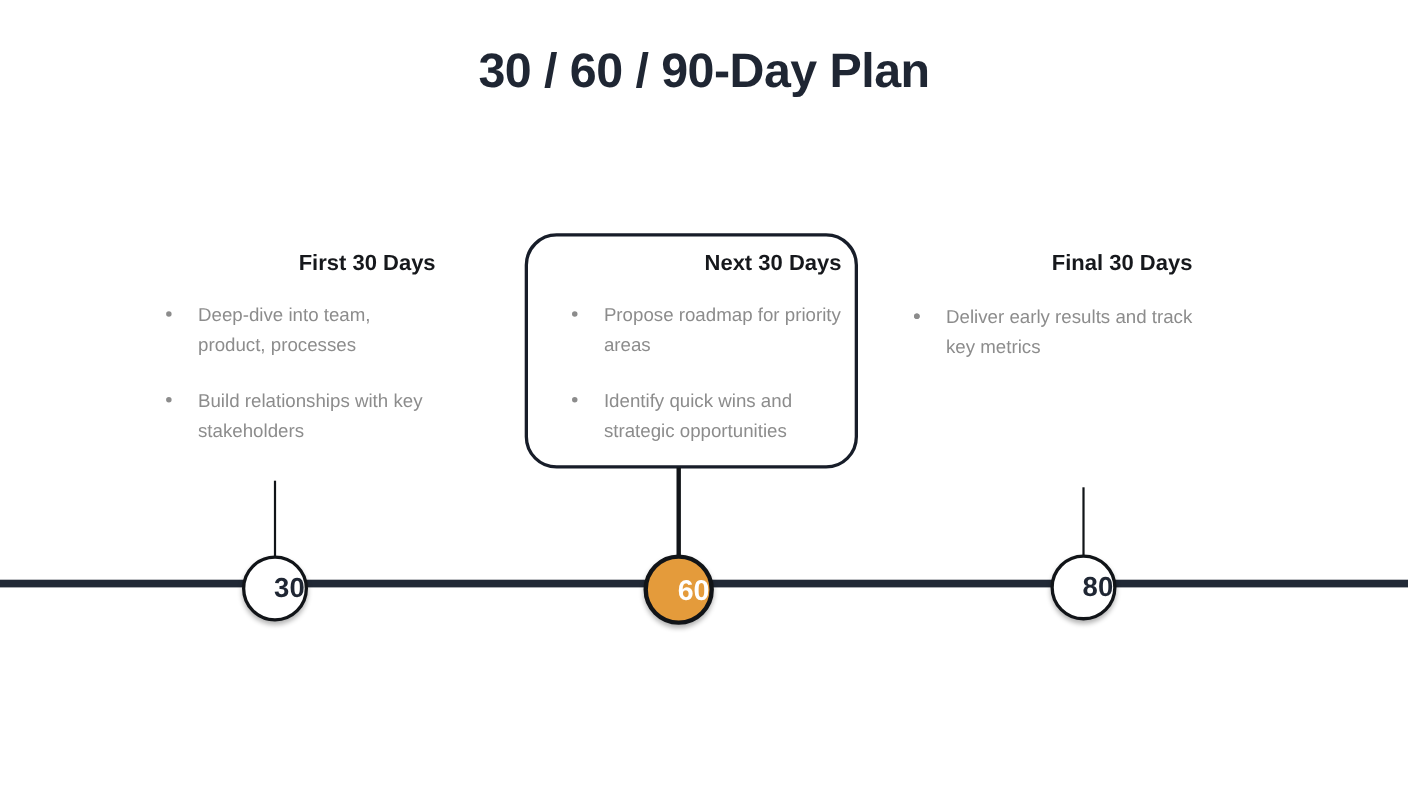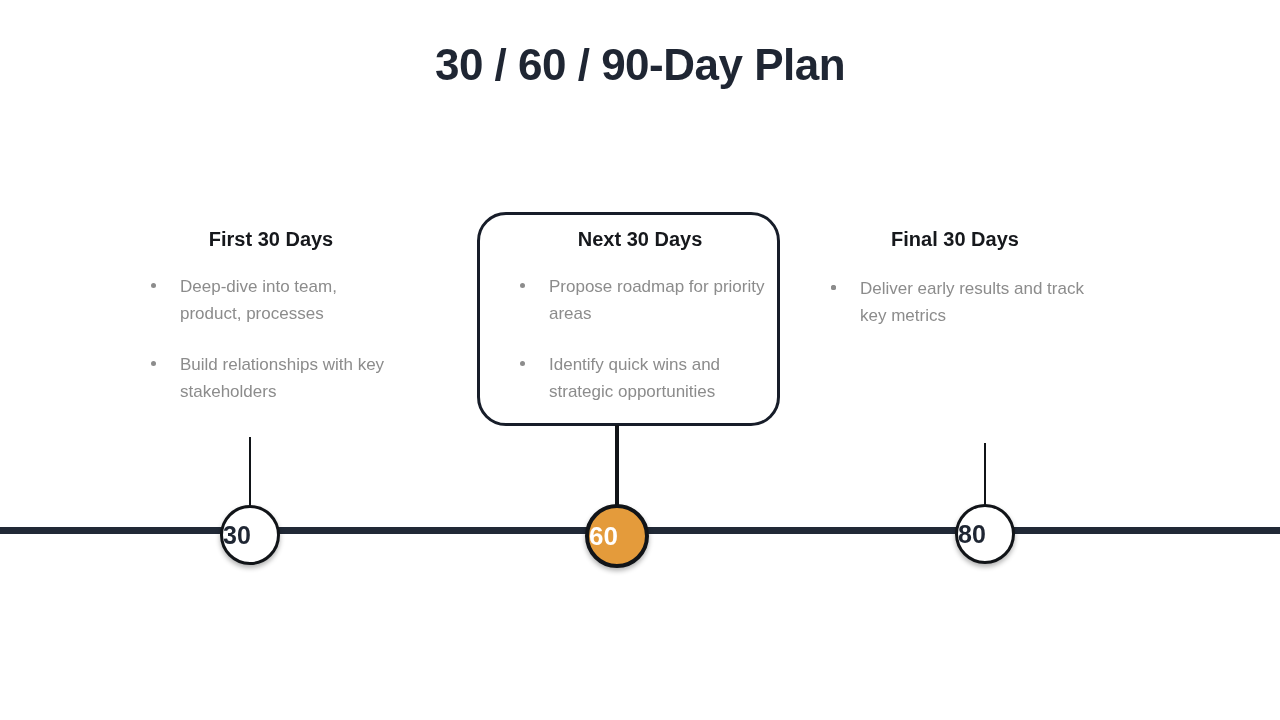--- a/index.html
+++ b/index.html
@@ -33,21 +33,21 @@
     white-space: nowrap;
   }
 
   
   .column {
     position: absolute;
     top: 228px;
   }
 
   .col-heading {
-    text-align: center;
+    text-align: right;
     font-size: 20px;
     font-weight: bold;
     color: #16181c;
     margin-bottom: 22px;
     white-space: nowrap;
   }
 
   .bullet-list {
     list-style: none;
   }
@@ -133,21 +133,21 @@
     width: 1.5px;
     height: 68px;
   }
 
   
   .milestone {
     position: absolute;
     border-radius: 50%;
     display: flex;
     align-items: center;
-    justify-content: flex-start;
+    justify-content: flex-end;
     font-weight: bold;
     box-shadow: 0 3px 5px rgba(0,0,0,0.30);
   }
 
   .milestone-plain {
     background: #ffffff;
     border: 3.5px solid #111418;
     color: #1f2633;
   }
 

